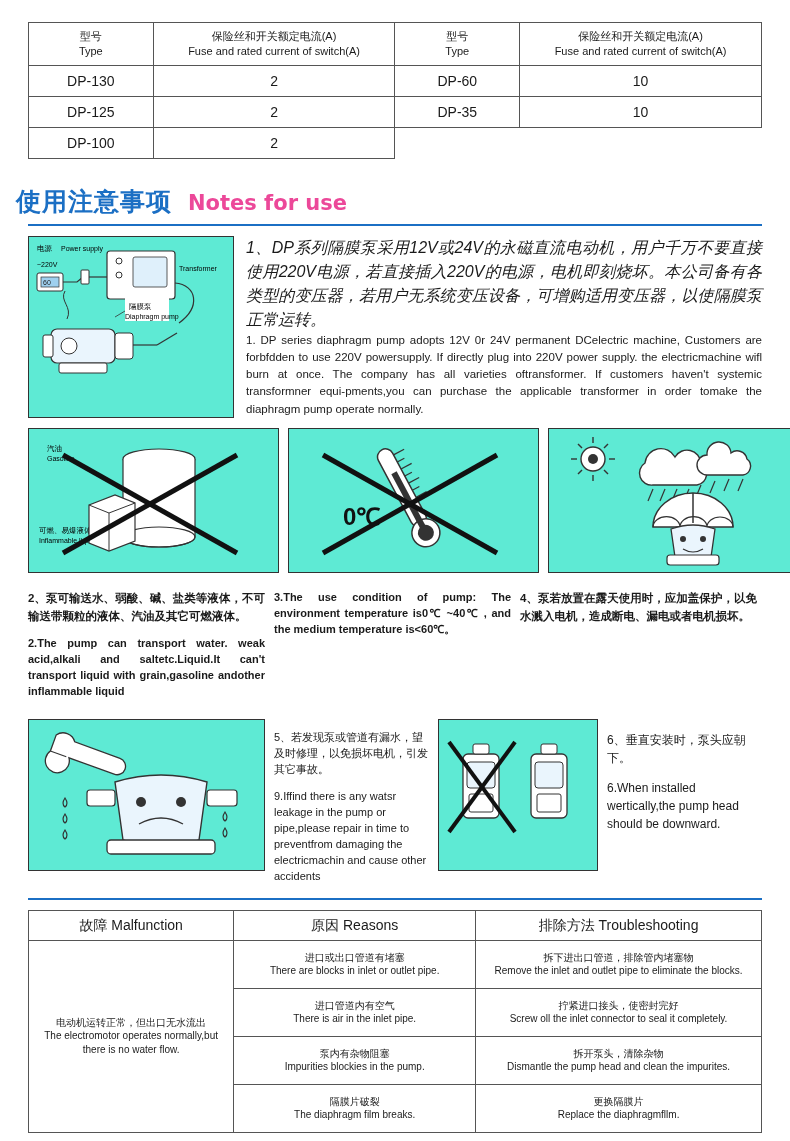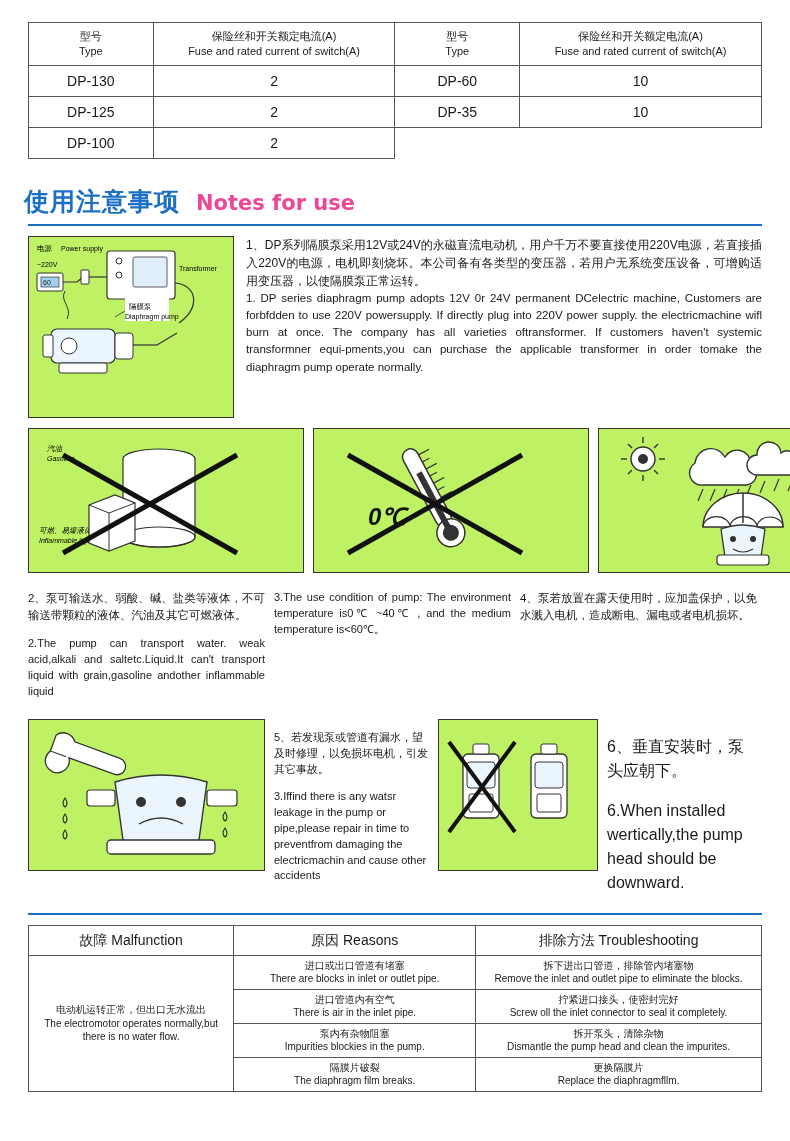--- a/index.html
+++ b/index.html
@@ -47,21 +47,21 @@
   table.spec tbody td {
     height: 24px;
     font-size: 14px;
   }
   .col-type { width: 17%; }
   .col-fuse { width: 33%; margin-top: 36px; }
   .no-border { border: none !important; }
 
   
   .sec-head {
-    margin: 26px 0 6px 24px;
+    margin: 26px 0 6px 16px;
     display: flex;
     align-items: baseline;
     gap: 16px;
   }
   .sec-head .cn {
     font-family: "DejaVu Sans", sans-serif;
     font-size: 25px;
     font-weight: bold;
     color: #1b6fc4;
     letter-spacing: 1px;
@@ -81,77 +81,77 @@
   
   .notes-row1 {
     display: flex;
     margin: 4px 28px 0 28px;
     gap: 12px;
   }
   .fig {
     border: 1px solid #333;
     box-sizing: border-box;
     position: relative;
-    background: #bef264;
+    background: #5eead4;
   }
   .fig1 { width: 206px; height: 182px; flex: none; }
   .txt {
     font-size: 11.5px;
     line-height: 1.5;
     text-align: justify;
     flex: 1;
   }
-  .txt .cn { font-size: 12px; }
+  .txt .cn { font-size: 16px; font-style: italic; }
   .txt p { margin: 0; }
 
   
   .fig-row {
     display: flex;
     margin: 10px 28px 0 28px;
     gap: 9px;
   }
   .fig2, .fig3, .fig4 {
-    width: 276px;
+    width: 251px;
     height: 145px;
     flex: none;
-    font-style: italic;
   }
   .txt-row {
     display: flex;
     margin: 6px 28px 0 28px;
     gap: 9px;
+    font-weight: bold;
   }
   .txt-col { width: 237px; font-size: 11px; line-height: 1.45; }
   .txt-col .cn { font-size: 11.5px; line-height: 1.5; }
   .txt-col.justify { text-align: justify; }
 
   
   .row56 {
     display: flex;
     margin: 8px 28px 0 28px;
     gap: 9px;
     align-items: flex-start;
   }
   .fig5 { width: 237px; height: 152px; flex: none; }
   .fig6 { width: 160px; height: 152px; flex: none; }
   .txt5 { width: 155px; font-size: 11px; line-height: 1.45; }
-  .txt6 { width: 150px; font-size: 16px; line-height: 1.5; }
+  .txt6 { width: 150px; font-size: 12px; line-height: 1.5; }
 
   
   .mal-wrap { margin: 8px 28px 0 28px; }
   table.mal {
     border-collapse: collapse;
     width: 100%;
     font-size: 10px;
   }
   table.mal td {
     border: 1px solid #555;
     text-align: center;
     vertical-align: middle;
-    padding: 3px 4px;
+    padding: 10px 4px;
     line-height: 1.35;
   }
   table.mal td.hdr { font-size: 14px; padding: 5px 4px; }
   table.mal .c1 { width: 28%; }
   table.mal .c2 { width: 33%; }
   table.mal .c3 { width: 39%; }
   .cn-line { display: block; }
   .en-line { display: block; }
 
   
@@ -384,21 +384,21 @@
         <rect x="178" y="70" width="30" height="16" rx="3" fill="#fff" stroke="#333" stroke-width="1.2"></rect>
 
         <g fill="none" stroke="#333" stroke-width="1.2">
           <path d="M196 92 q4 6 0 9 q-4 -3 0 -9 Z"></path>
           <path d="M196 108 q4 6 0 9 q-4 -3 0 -9 Z"></path>
         </g>
       </svg>
     </div>
     <div class="txt5">
       <p class="cn">5、若发现泵或管道有漏水，望及时修理，以免损坏电机，引发其它事故。</p>
-      <p>3.Iffind there is any watsr leakage in the pump or pipe,please repair in time to preventfrom damaging the electricmachin and cause other accidents</p>
+      <p>9.Iffind there is any watsr leakage in the pump or pipe,please repair in time to preventfrom damaging the electricmachin and cause other accidents</p>
     </div>
     <div class="fig fig6">
       <svg width="158" height="150" viewBox="0 0 158 150">
 
         <rect x="24" y="34" width="36" height="64" rx="5" fill="#fff" stroke="#333" stroke-width="1.3"></rect>
         <rect x="28" y="42" width="28" height="26" rx="3" fill="#eaf5fd" stroke="#333" stroke-width="1"></rect>
         <rect x="30" y="74" width="24" height="18" rx="2" fill="#fff" stroke="#333" stroke-width="1"></rect>
         <rect x="34" y="24" width="16" height="10" rx="2" fill="#fff" stroke="#333" stroke-width="1"></rect>
 
         <rect x="92" y="34" width="36" height="64" rx="5" fill="#fff" stroke="#333" stroke-width="1.3"></rect>

